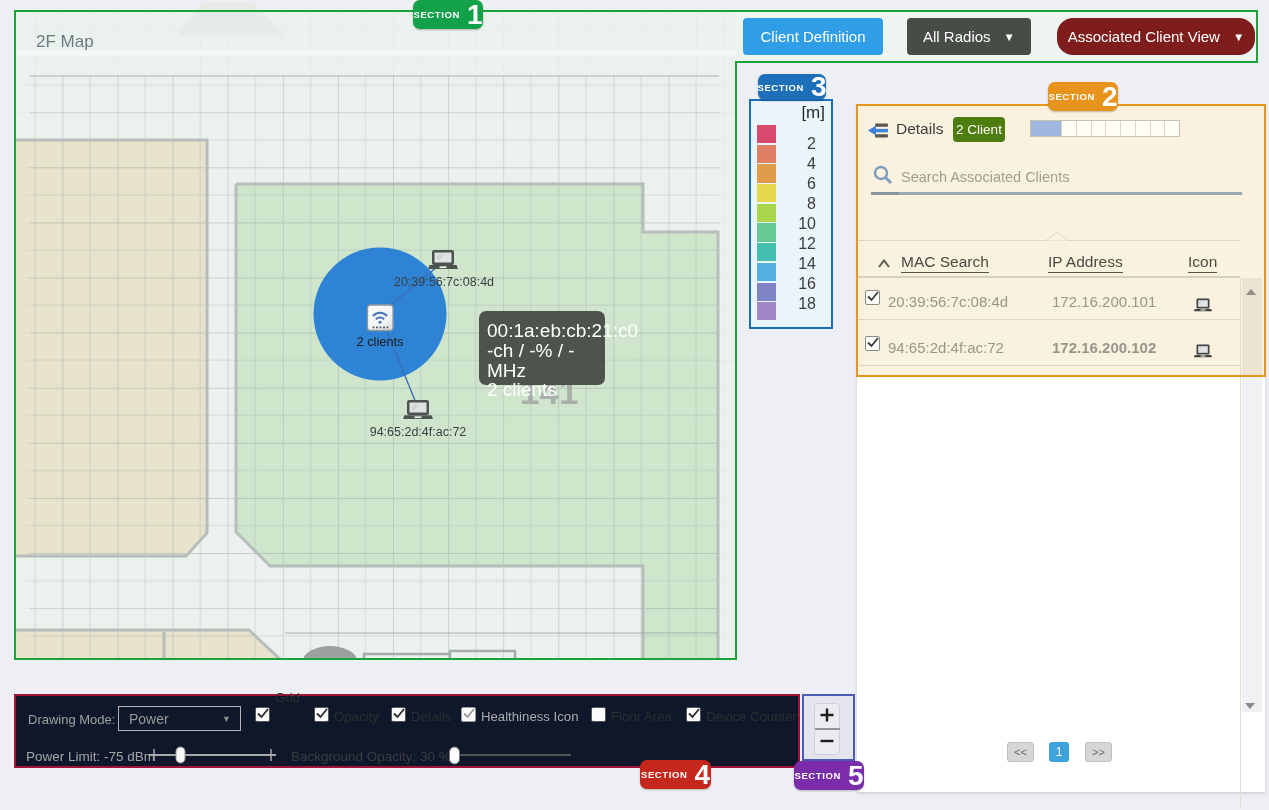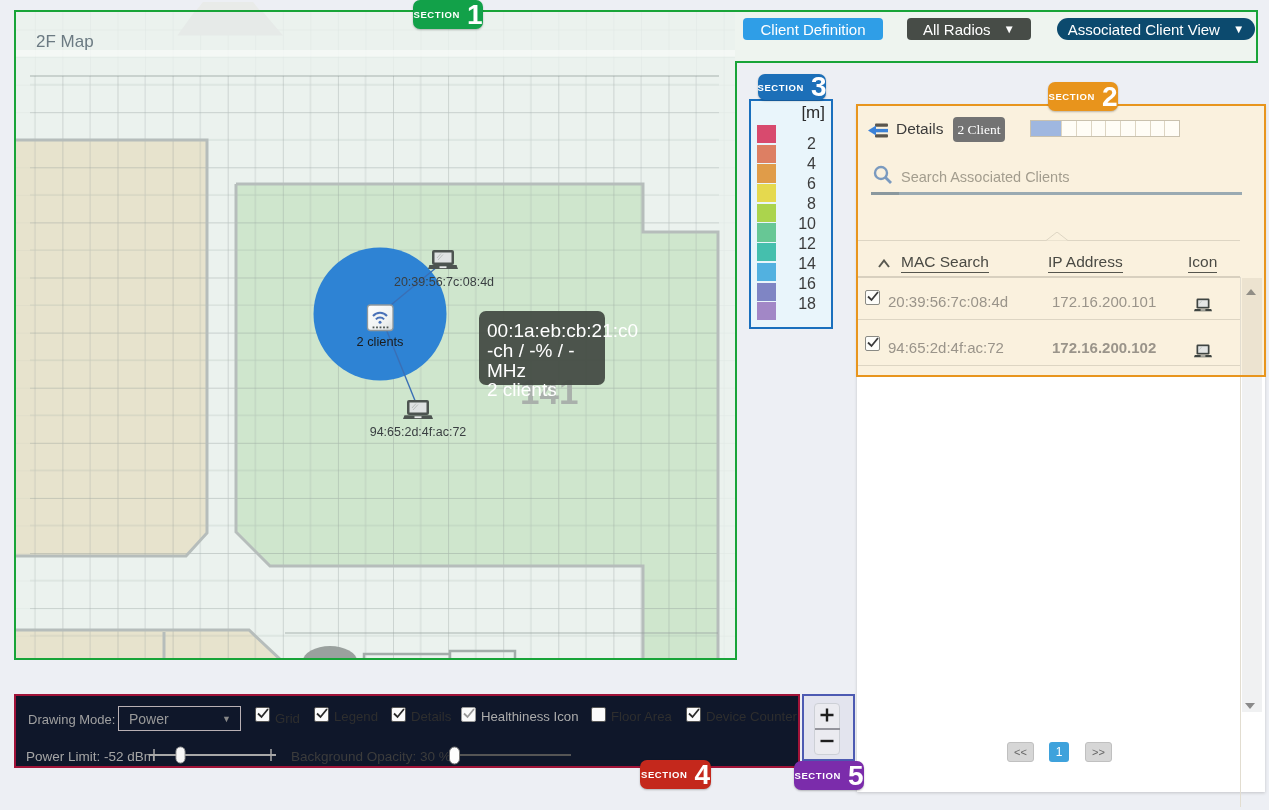--- a/index.html
+++ b/index.html
@@ -3,21 +3,21 @@
 <meta charset="utf-8">
 <style>
   * { margin:0; padding:0; box-sizing:border-box; }
   html,body { width:1269px; height:810px; overflow:hidden; }
   body { background:#edeff4; font-family:"Liberation Sans", sans-serif; position:relative; }
   .abs { position:absolute; }
   .badge { position:absolute; display:flex; align-items:center; justify-content:center;
            border-radius:7px; color:#fff; z-index:50; box-shadow:0 1px 2px rgba(0,0,0,.25); }
   .badge .s { font-size:9.5px; font-weight:bold; letter-spacing:.6px; }
   .badge .n { font-size:28px; font-weight:bold; margin-left:7px; line-height:1; }
-  .btn { position:absolute; top:18px; height:22px; border-radius:4px; color:#fff;
+  .btn { position:absolute; top:18px; height:37px; border-radius:4px; color:#fff;
          display:flex; align-items:center; justify-content:center; font-size:15px; }
   .caret { font-size:11.5px; margin-left:13px; }
 </style>
 </head>
 <body>
 
 <div class="abs" id="maparea" style="left:14px; top:10px; width:721px; height:650px; background:#ebf2ee; overflow:hidden;">
   <svg width="721" height="650" style="position:absolute; left:0; top:0;">
     <defs>
       <pattern id="fg" width="27.55" height="27.55" patternUnits="userSpaceOnUse" x="20.85" y="19.55">
@@ -105,35 +105,35 @@
   <div class="abs" style="left:465px; top:301px; width:126px; height:74px; background:rgba(68,76,68,.95);
        border-radius:7px; color:#fff; font-size:19px; line-height:19.8px; padding:10px 0 0 8px;">
     00:1a:eb:cb:21:c0<br>-ch / -% / -MHz<br>2 clients
   </div>
 </div>
 
 <div class="abs" style="left:735px; top:10px; width:523px; height:53px; background:#eef4ef;"></div>
 
 <div class="btn" style="left:743px; width:140px; background:#2f9ee7;">Client Definition</div>
 <div class="btn" style="left:907px; width:124px; background:#474c47;">All Radios<span class="caret">▼</span></div>
-<div class="btn" style="left:1057px; width:198px; background:#0c4a6e;border-radius:16px;">Associated Client View<span class="caret">▼</span></div>
+<div class="btn" style="left:1057px; width:198px; background:#7f1d1d;border-radius:16px;">Associated Client View<span class="caret">▼</span></div>
 
 <div class="abs" id="rpanel" style="left:857px; top:105px; width:408px; height:687px; background:#fff; box-shadow:0 1px 3px rgba(0,0,0,.18);">
 
   <div class="abs" style="left:0; top:0; width:408px; height:272px; background:#faf1de;"></div>
 
   <svg class="abs" width="24" height="18" style="left:11px; top:17px;">
     <rect x="7" y="1.5" width="13" height="3.2" rx="1" fill="#5a564e"></rect>
     <rect x="7" y="12.2" width="13" height="3.2" rx="1" fill="#5a564e"></rect>
     <path d="M0,8.5 L8,3.5 L8,13.5 Z" fill="#3b82d8"></path>
     <rect x="6" y="6.9" width="14" height="3.4" fill="#3b82d8"></rect>
   </svg>
   <div class="abs" style="left:39px; top:15px; font-size:15.5px; color:#3c3c3c;">Details</div>
-  <div class="abs" style="left:96px; top:12px; width:52px; height:25px; background:#737373; border-radius:4px;
-       color:#fff; font-size:13.5px; display:flex; align-items:center; justify-content:center;font-family:Liberation Serif, serif;">2 Client</div>
+  <div class="abs" style="left:96px; top:12px; width:52px; height:25px; background:#4d7c0f; border-radius:4px;
+       color:#fff; font-size:13.5px; display:flex; align-items:center; justify-content:center;">2 Client</div>
 
   <div class="abs" style="left:173px; top:15px; width:150px; height:17px; border:1px solid #c9c1ae; background:#fffdf6; display:flex;">
     <div style="width:30px; background:#9fb7e0;"></div>
     <div style="flex:1; display:flex;">
       <div style="flex:1; border-left:1px solid #ddd5c2;"></div>
         <div style="flex:1; border-left:1px solid #ddd5c2;"></div>
       <div style="flex:1; border-left:1px solid #ddd5c2;"></div>
         <div style="flex:1; border-left:1px solid #ddd5c2;"></div>
       <div style="flex:1; border-left:1px solid #ddd5c2;"></div>
         <div style="flex:1; border-left:1px solid #ddd5c2;"></div>
@@ -244,46 +244,46 @@
     <span style="position:absolute; right:9px; font-size:9px; color:#888;">▼</span></div>
 
   <div class="abs" style="left:241px; top:13px;"><span class="cb"></span></div>
 </div>
 
 <div id="cbs">
     <div class="abs" style="left:255px; top:707px; width:15px; height:15px; background:#fbfbfb; border:1.3px solid #555; border-radius:2px;"></div>
     <svg class="abs" width="12" height="11" style="left:257px; top:708px;">
       <path d="M1,5.5 L4.5,9 L11,1" stroke="#2a2a2a" stroke-width="1.8" fill="none"></path>
     </svg>
-    <div class="abs" style="left:275px; top:711px; font-size:13.2px; color:#2e2e2e;">Grid</div>
+    <div class="abs" style="left:275px; top:690px; font-size:13.2px; color:#2e2e2e;">Grid</div>
     <div class="abs" style="left:314px; top:707px; width:15px; height:15px; background:#fbfbfb; border:1.3px solid #555; border-radius:2px;"></div>
     <svg class="abs" width="12" height="11" style="left:316px; top:708px;">
       <path d="M1,5.5 L4.5,9 L11,1" stroke="#2a2a2a" stroke-width="1.8" fill="none"></path>
     </svg>
-    <div class="abs" style="left:334px; top:709px; font-size:13.2px; color:#2e2e2e;">Legend</div>
+    <div class="abs" style="left:334px; top:709px; font-size:13.2px; color:#2e2e2e;">Opacity</div>
     <div class="abs" style="left:391px; top:707px; width:15px; height:15px; background:#fbfbfb; border:1.3px solid #555; border-radius:2px;"></div>
     <svg class="abs" width="12" height="11" style="left:393px; top:708px;">
       <path d="M1,5.5 L4.5,9 L11,1" stroke="#2a2a2a" stroke-width="1.8" fill="none"></path>
     </svg>
     <div class="abs" style="left:411px; top:709px; font-size:13.2px; color:#2e2e2e;">Details</div>
     <div class="abs" style="left:461px; top:707px; width:15px; height:15px; background:#fbfbfb; border:1.3px solid #9a9a9a; border-radius:2px;"></div>
     <svg class="abs" width="12" height="11" style="left:463px; top:708px;">
       <path d="M1,5.5 L4.5,9 L11,1" stroke="#9a9a9a" stroke-width="1.8" fill="none"></path>
     </svg>
     <div class="abs" style="left:481px; top:709px; font-size:13.2px; color:#ababab;">Healthiness Icon</div>
     <div class="abs" style="left:591px; top:707px; width:15px; height:15px; background:#fbfbfb; border:1.3px solid #555; border-radius:2px;"></div>
     <div class="abs" style="left:611px; top:709px; font-size:13.2px; color:#2e2e2e;">Floor Area</div>
     <div class="abs" style="left:686px; top:707px; width:15px; height:15px; background:#fbfbfb; border:1.3px solid #555; border-radius:2px;"></div>
     <svg class="abs" width="12" height="11" style="left:688px; top:708px;">
       <path d="M1,5.5 L4.5,9 L11,1" stroke="#2a2a2a" stroke-width="1.8" fill="none"></path>
     </svg>
     <div class="abs" style="left:706px; top:709px; font-size:13.2px; color:#2e2e2e;">Device Counter</div>
   </div>
 
-<div class="abs" style="left:26px; top:749px; font-size:13.5px; color:#a5a5a5;">Power Limit: -52 dBm</div>
+<div class="abs" style="left:26px; top:749px; font-size:13.5px; color:#a5a5a5;">Power Limit: -75 dBm</div>
 <div class="abs" style="left:291px; top:749px; font-size:13.5px; color:#3c3c3c;">Background Opacity: 30 %</div>
 
 <svg class="abs" width="786" height="74" style="left:14px; top:694px; pointer-events:none;">
   <line x1="135" y1="61" x2="262" y2="61" stroke="#a8a8a8" stroke-width="2"></line>
   <line x1="140" y1="55" x2="140" y2="67" stroke="#a8a8a8" stroke-width="1.5"></line>
   <line x1="257" y1="55" x2="257" y2="67" stroke="#a8a8a8" stroke-width="1.5"></line>
   <rect x="162" y="53" width="9" height="16" rx="4.5" fill="#f8f8f8" stroke="#999"></rect>
   <line x1="435" y1="61" x2="557" y2="61" stroke="#555" stroke-width="2"></line>
   <rect x="435.5" y="53" width="10" height="17" rx="5" fill="#fdfdfd" stroke="#777"></rect>
 </svg>

